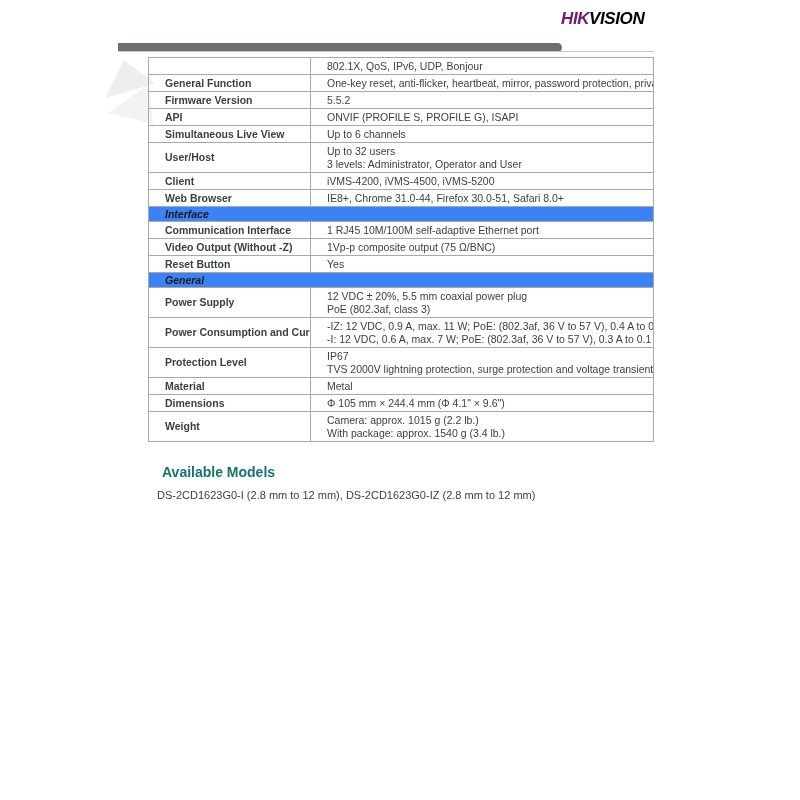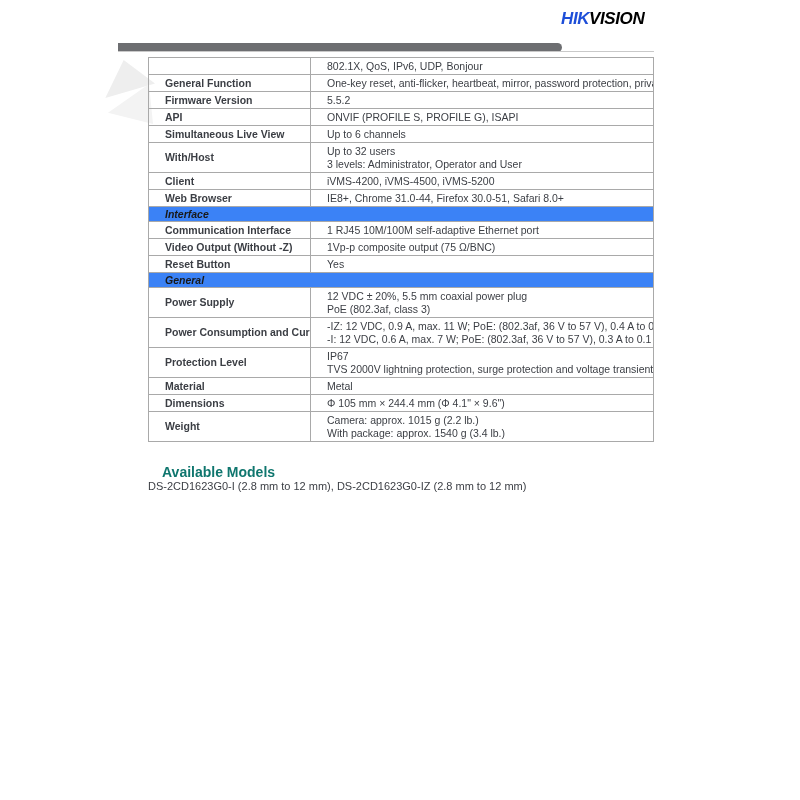--- a/index.html
+++ b/index.html
@@ -8,21 +8,21 @@
     position:relative; font-family:"Liberation Sans", sans-serif;
   }
   .page { position:absolute; inset:0; }
 
   
   .logo {
     position:absolute; top:9px; left:561px;
     font-style:italic; font-weight:bold; font-size:17px; letter-spacing:-0.4px;
     white-space:nowrap;
   }
-  .logo .hik { color:#1d4ed8; }
+  .logo .hik { color:#701a75; }
   .logo .vision { color:#000000; }
 
   
   .topbar {
     position:absolute; left:118px; top:43px; width:444px; height:9px;
     background:#6d6e71; border-radius:0 5px 5px 0;
   }
   .topbar-line {
     position:absolute; left:118px; top:51px; width:536px; height:1px;
     background:#c9c9c9;
@@ -56,21 +56,21 @@
   }
   table.spec tr.single td { height:14px; }
   table.spec tr.double td { height:27px; }
 
   
   .models-heading {
     position:absolute; left:148px; top:450px; margin:14px;
     font-size:14px; font-weight:bold; color:#0f766e;
   }
   .models-text {
-    position:absolute; left:148px; top:480px; margin:0;
+    position:absolute; left:148px; top:480px; margin:9px;
     font-size:11px; color:#3b3e44;
   }
 </style>
 </head>
 <body>
 
 <div class="page">
 
   <div class="logo">
     <span class="hik">HIK</span><span class="vision">VISION</span>
@@ -110,21 +110,21 @@
             <div>ONVIF (PROFILE S, PROFILE G), ISAPI</div>
           </td>
         </tr>
         <tr class="single">
           <td class="label">Simultaneous Live View</td>
           <td class="value">
             <div>Up to 6 channels</div>
           </td>
         </tr>
         <tr class="double">
-          <td class="label">With/Host</td>
+          <td class="label">User/Host</td>
           <td class="value">
             <div>Up to 32 users</div>
             <div>3 levels: Administrator, Operator and User</div>
           </td>
         </tr>
         <tr class="single">
           <td class="label">Client</td>
           <td class="value">
             <div>iVMS-4200, iVMS-4500, iVMS-5200</div>
           </td>

